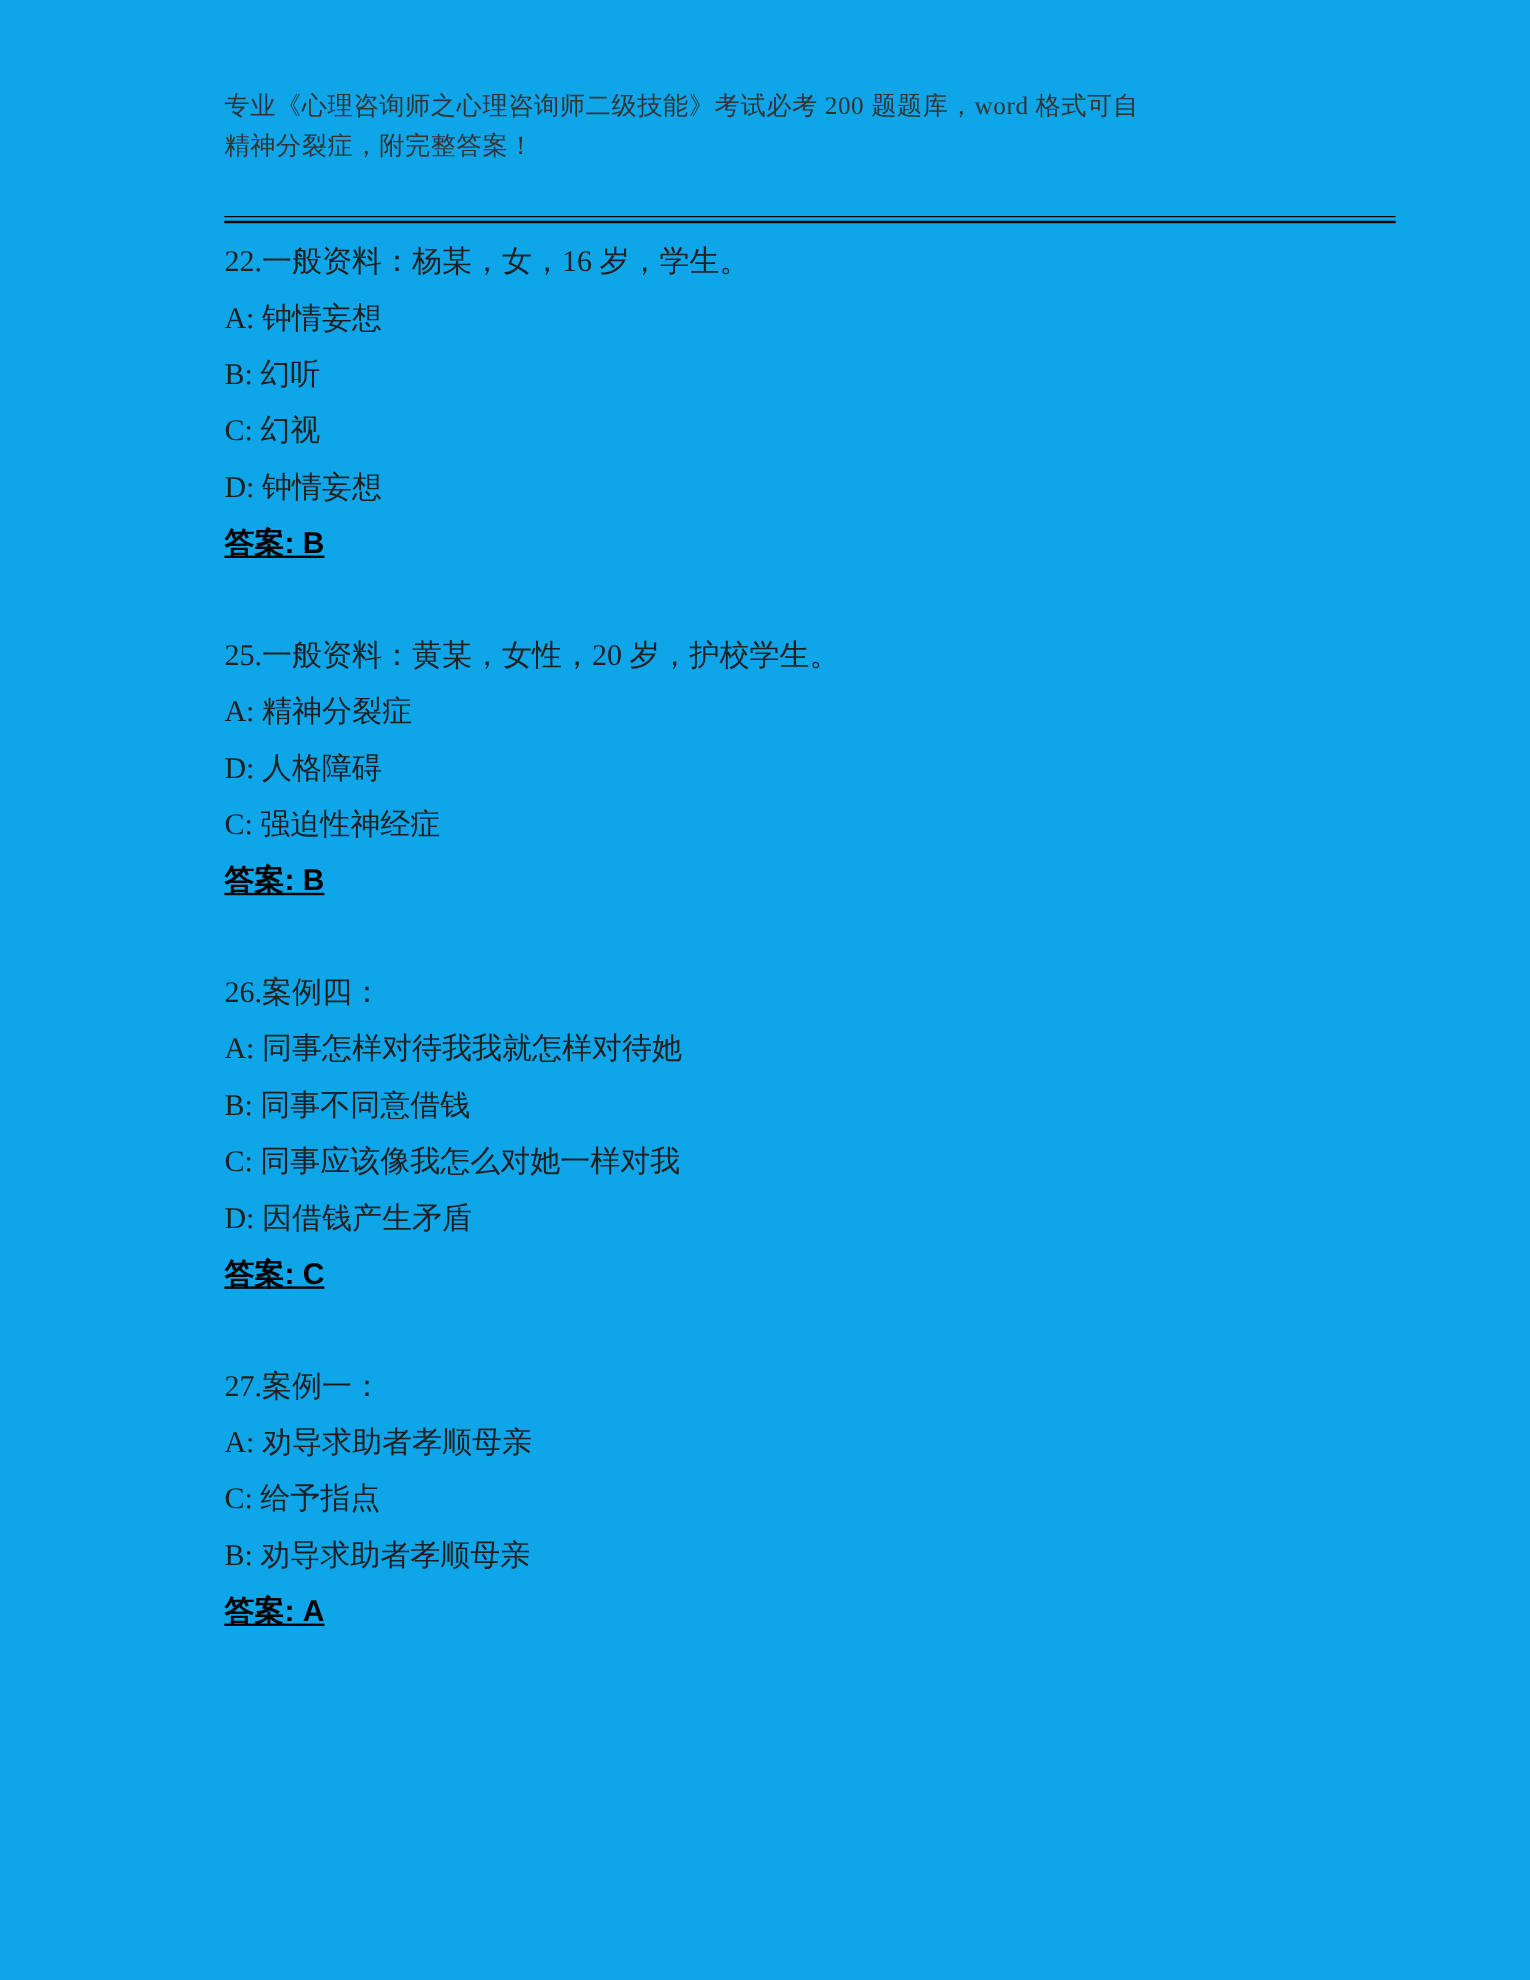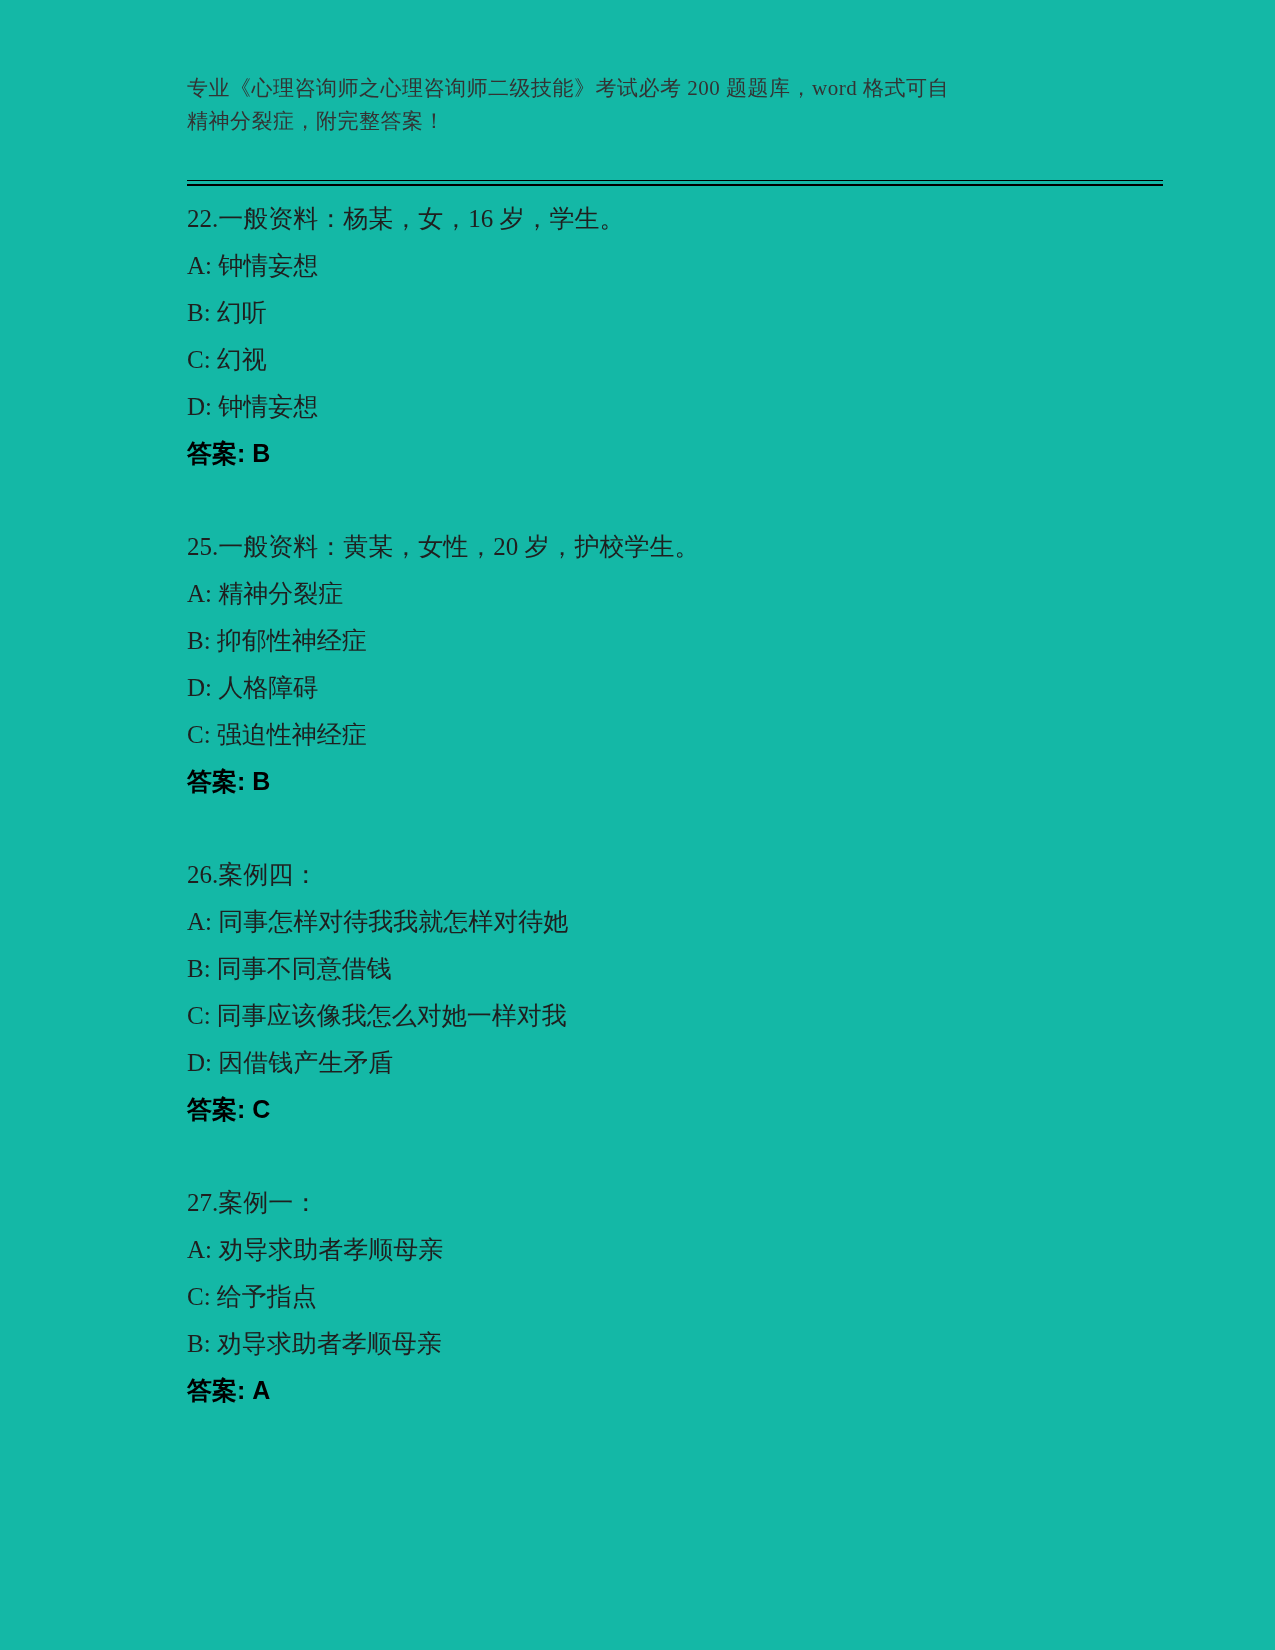--- a/index.html
+++ b/index.html
@@ -4,21 +4,21 @@
 <style>
   html, body {
     margin: 0;
     padding: 0;
     background: #ffffff;
   }
   .page {
     position: relative;
     width: 1275px;
     height: 1650px;
-    background: #14b8a6;
+    background: #0ea5e9;
     box-sizing: border-box;
     padding: 72px 112px 0 187px;
     font-family: "Liberation Serif", "DejaVu Serif", serif;
     color: #222222;
     overflow: hidden;
   }
   .header-notice {
     font-size: 21px;
     line-height: 33px;
     color: #333333;
@@ -44,20 +44,21 @@
     margin: 0;
     font-size: 25px;
     line-height: 47px;
     white-space: pre-wrap;
     color: #1f1f1f;
   }
   .answer-line {
     font-family: "Liberation Sans", "DejaVu Sans", sans-serif;
     font-weight: 700;
     color: #000000;
+    text-decoration: underline;
   }
 </style>
 </head>
 <body>
 
 <div class="page">
 
   <div class="header-notice">
     <p>专业《心理咨询师之心理咨询师二级技能》考试必考 200 题题库，word 格式可自</p>
     <p>精神分裂症，附完整答案！</p>
@@ -72,21 +73,20 @@
       <p class="line">A: 钟情妄想</p>
       <p class="line">B: 幻听</p>
       <p class="line">C: 幻视</p>
       <p class="line">D: 钟情妄想</p>
       <p class="line answer-line">答案: B</p>
     </section>
 
     <section class="question-block">
       <p class="line">25.一般资料：黄某，女性，20 岁，护校学生。</p>
       <p class="line">A: 精神分裂症</p>
-      <p class="line">B: 抑郁性神经症</p>
       <p class="line">D: 人格障碍</p>
       <p class="line">C: 强迫性神经症</p>
       <p class="line answer-line">答案: B</p>
     </section>
 
     <section class="question-block">
       <p class="line">26.案例四：</p>
       <p class="line">A: 同事怎样对待我我就怎样对待她</p>
       <p class="line">B: 同事不同意借钱</p>
       <p class="line">C: 同事应该像我怎么对她一样对我</p>

